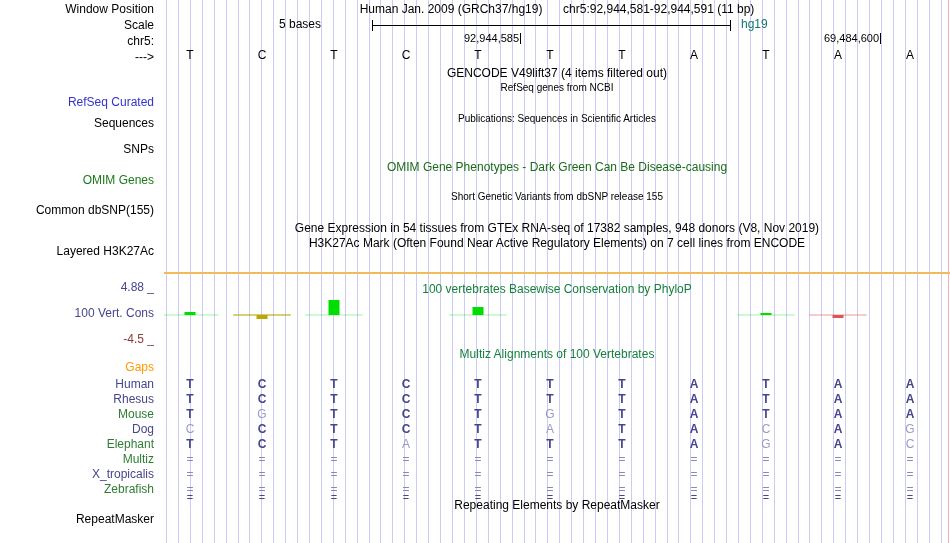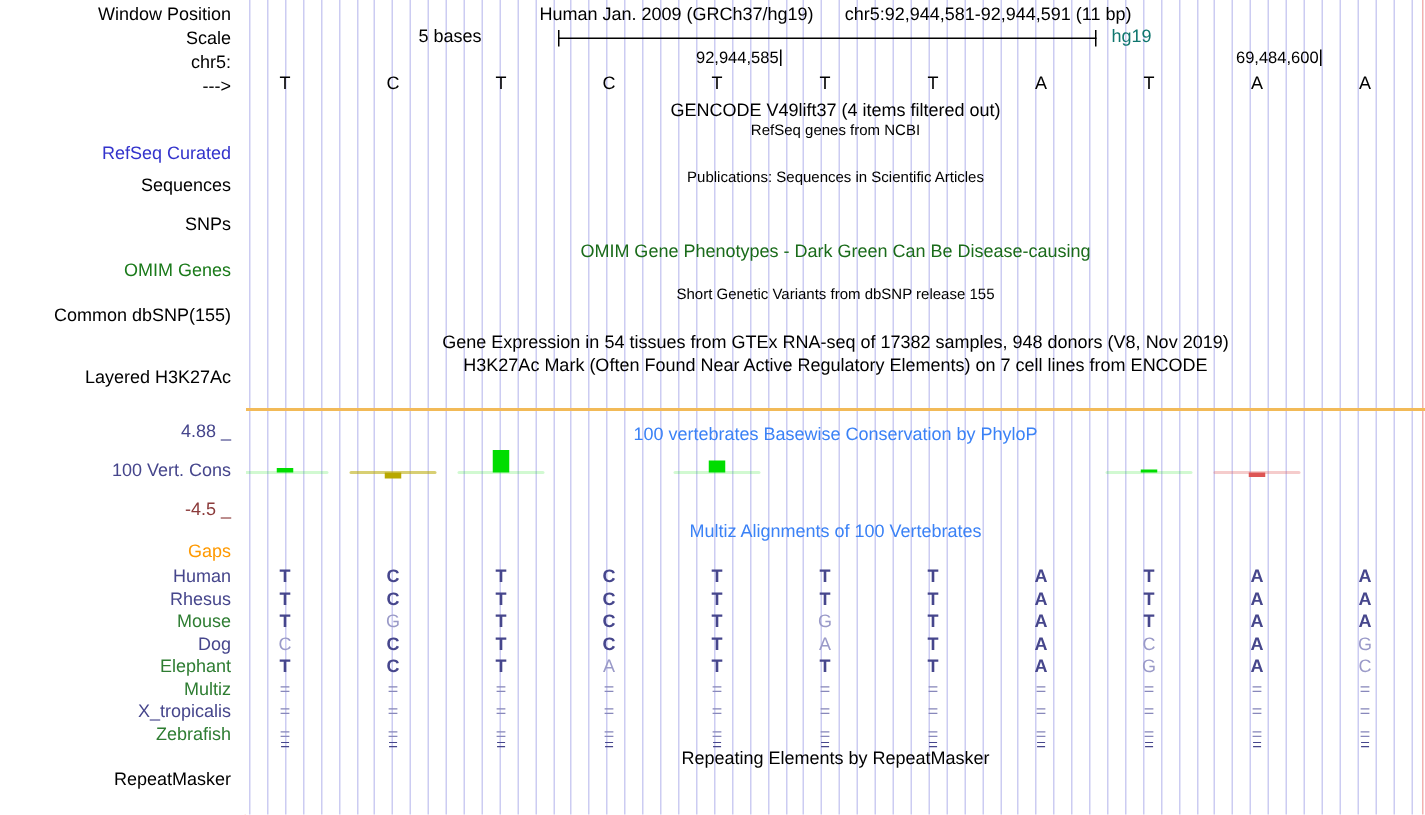--- a/index.html
+++ b/index.html
@@ -47,21 +47,21 @@
   }
 
   
   .track-title{
     position:absolute;left:0;width:786px;text-align:center;
     font-size:12px;line-height:12px;color:#000000;white-space:nowrap;
     z-index:4;
   }
   .track-title.small{font-size:10px;}
   .track-title.green{color:#1a6b1a;}
-  .track-title.navy{color:#3b82f6;}
+  .track-title.navy{color:#15803d;}
 
   
   #posline{
     position:absolute;top:3px;left:0;width:786px;
     font-size:12px;line-height:13px;color:#000;text-align:center;z-index:4;
     white-space:nowrap;
   }
   #posline span{display:inline-block;}
   #posline .gap{width:14px;}
 

